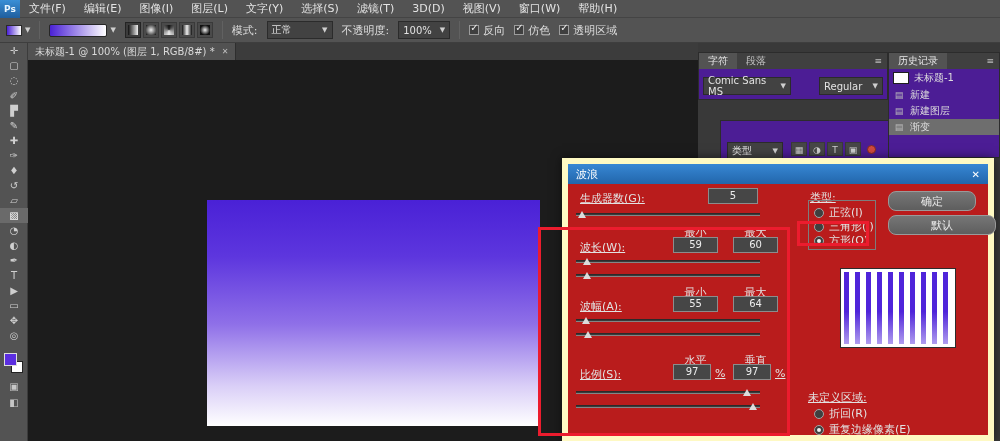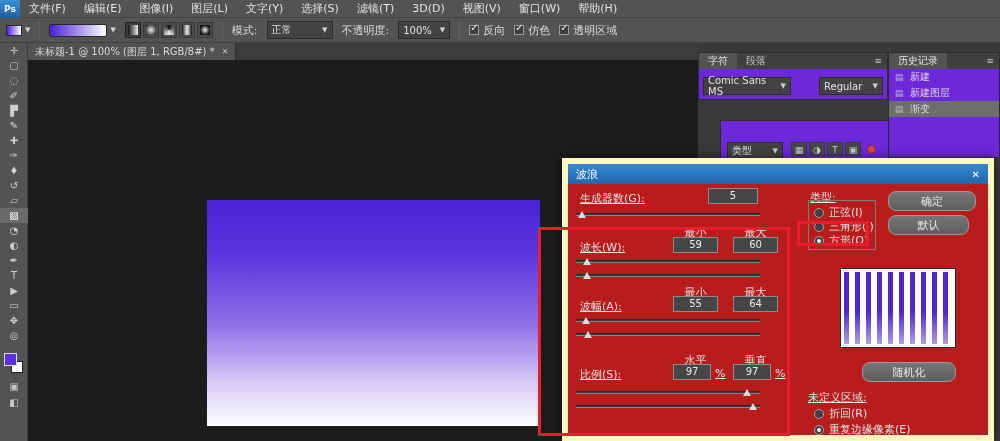--- a/index.html
+++ b/index.html
@@ -45,21 +45,21 @@
   .tabbar { left:28px; top:43px; width:670px; height:17px; background:#3c3c3c; z-index:4; }
   .doctab { display:inline-flex; align-items:center; gap:7px; height:17px; padding:0 7px; background:#525252;
             font-size:10px; color:#dadada; border-right:1px solid #2e2e2e; }
   .doctab .x { font-size:8px; color:#bdbdbd; }
   .canvas { left:28px; top:60px; width:670px; height:381px; background:#1c1c1c; z-index:1; }
   .doc { position:absolute; left:179px; top:140px; width:333px; height:226px;
          background:linear-gradient(180deg,#4a21d6 0%,#5d36de 25%,#8f70e8 55%,#d9cef7 82%,#ffffff 100%); }
 
   
   .backdrop { left:698px; top:43px; width:302px; height:398px; background:#393939; z-index:2; }
-  .panel { position:absolute; background:#6d28d9; border:1px solid #2c2c2c; z-index:6; }
+  .panel { position:absolute; background:#4c1d95; border:1px solid #2c2c2c; z-index:6; }
   .phead { height:16px; background:#404040; display:flex; align-items:center; }
   .ptab { padding:0 9px; line-height:16px; font-size:10px; color:#c3c3c3; }
   .ptab.active { background:#535353; color:#e8e8e8; }
   .pmenu { margin-left:auto; padding:0 5px; font-size:9px; color:#bdbdbd; }
   .hrow { display:flex; align-items:center; gap:5px; padding:1px 4px; font-size:10px; color:#dedede; }
   .hrow.selected { background:#6e6e6e; }
   .hthumb { width:16px; height:12px; background:#fff; border:1px solid #1f1f1f; flex:0 0 auto; }
   .hicon { width:12px; text-align:center; font-size:9px; color:#bdbdbd; flex:0 0 auto; }
   .fic { width:16px; height:14px; line-height:14px; text-align:center; font-size:9px; color:#cfcfcf;
          background:#474747; border:1px solid #3a3a3a; }
@@ -246,20 +246,24 @@
     <span class="fic a" style="left:106px;top:21px">T</span>
     <span class="fic a" style="left:124px;top:21px">▣</span>
     <span class="ftoggle a" style="left:146px;top:24px"></span>
   </div>
 
   <div class="panel" style="left:888px;top:52px;width:112px;height:106px">
     <div class="phead">
       <span class="ptab active">历史记录</span>
       <span class="pmenu">≡</span>
     </div>
+    <div class="hrow" style="height:18px">
+      <span class="hthumb"></span>
+      <span>未标题-1</span>
+    </div>
     <div class="hrow">
       <span class="hicon">▤</span>
       <span>新建</span>
     </div>
     <div class="hrow">
       <span class="hicon">▤</span>
       <span>新建图层</span>
     </div>
     <div class="hrow selected">
       <span class="hicon">▤</span>
@@ -333,27 +337,26 @@
     <div class="radio" style="left:246px;top:55px">
       <span class="rdot"></span>
         <span>三角形(J)</span>
     </div>
     <div class="radio selected" style="left:246px;top:69px">
       <span class="rdot"></span>
         <span>方形(Q)</span>
     </div>
 
     <div class="pbtn" style="left:320px;top:27px;width:88px;height:20px">确定</div>
-    <div class="pbtn" style="left:320px;top:51px;width:81px;height:20px">默认</div>
+    <div class="pbtn" style="left:320px;top:51px;width:108px;height:20px">默认</div>
 
     <div class="preview">
       <div class="stripes"></div>
     </div>
 
-    <div class="pbtn" style="left:294px;top:198px;width:94px;height:20px">随机化</div>
 
     <span class="lbl" style="left:240px;top:226px">未定义区域:</span>
     <div class="radio" style="left:246px;top:242px">
       <span class="rdot"></span>
         <span>折回(R)</span>
     </div>
     <div class="radio selected" style="left:246px;top:258px">
       <span class="rdot"></span>
         <span>重复边缘像素(E)</span>
     </div>

